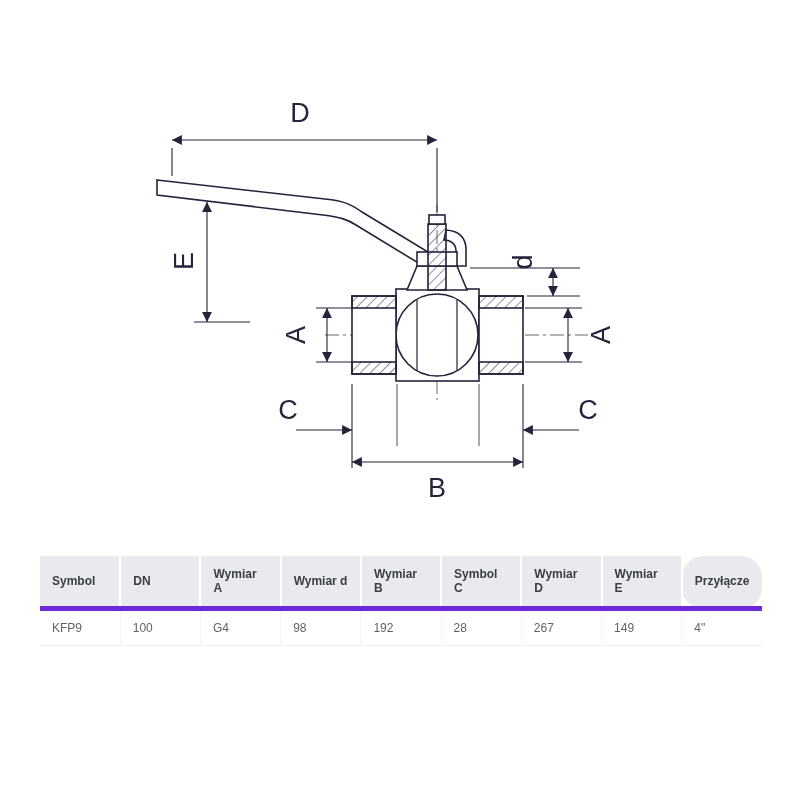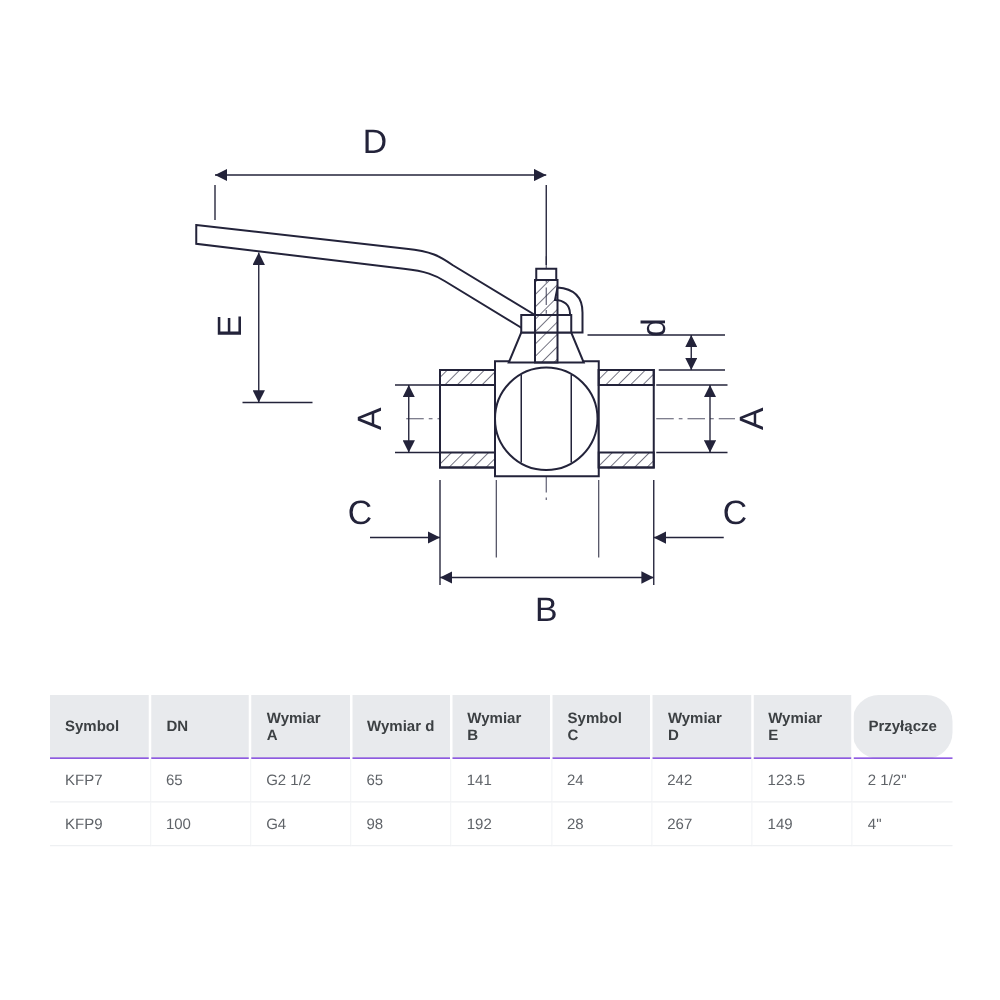--- a/index.html
+++ b/index.html
@@ -9,21 +9,21 @@
   }
   .drawing{position:absolute;top:0;left:0;}
   svg text{font-family:"Liberation Sans", sans-serif;fill:#23233a;font-size:27px;}
   .spec-table{
     position:absolute;left:40px;top:556px;width:722px;
     border-collapse:collapse;table-layout:fixed;
     font-size:12px;color:#5f6368;
   }
   .spec-table th{
     background:#e8eaed;color:#3c4043;font-weight:700;text-align:left;
-    padding:11px 12px;border-right:2px solid #ffffff;border-bottom:1px solid #6d28d9;
+    padding:11px 12px;border-right:2px solid #ffffff;border-bottom:5px solid #6d28d9;
   }
   .spec-table th:last-child{border-right:none;border-radius:21px;}
   .spec-table td{
     background:#ffffff;text-align:left;padding:10px 12px;
     border-bottom:1px solid #eef0f2;border-right:1px solid #f4f5f7;
   }
   .spec-table td:last-child{border-right:none;}
 </style>
 </head>
 <body>
@@ -130,31 +130,20 @@
         <th>Wymiar d</th>
         <th>Wymiar B</th>
         <th>Symbol C</th>
         <th>Wymiar D</th>
         <th>Wymiar E</th>
         <th>Przyłącze</th>
       </tr>
     </thead>
     <tbody>
       <tr>
-        <td>KFP7</td>
-        <td>65</td>
-        <td>G2 1/2</td>
-        <td>65</td>
-        <td>141</td>
-        <td>24</td>
-        <td>242</td>
-        <td>123.5</td>
-        <td>2 1/2"</td>
-      </tr>
-      <tr>
         <td>KFP9</td>
         <td>100</td>
         <td>G4</td>
         <td>98</td>
         <td>192</td>
         <td>28</td>
         <td>267</td>
         <td>149</td>
         <td>4"</td>
       </tr>

